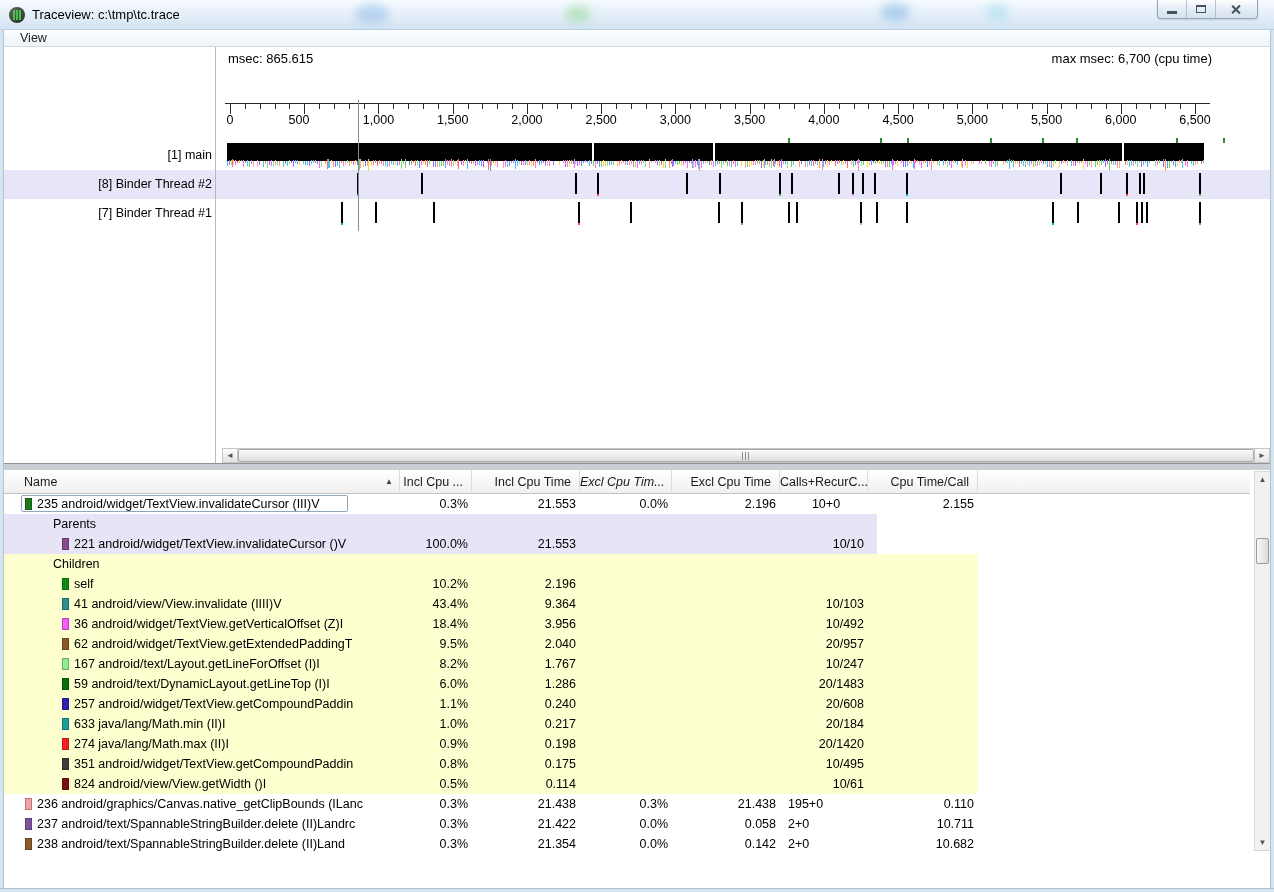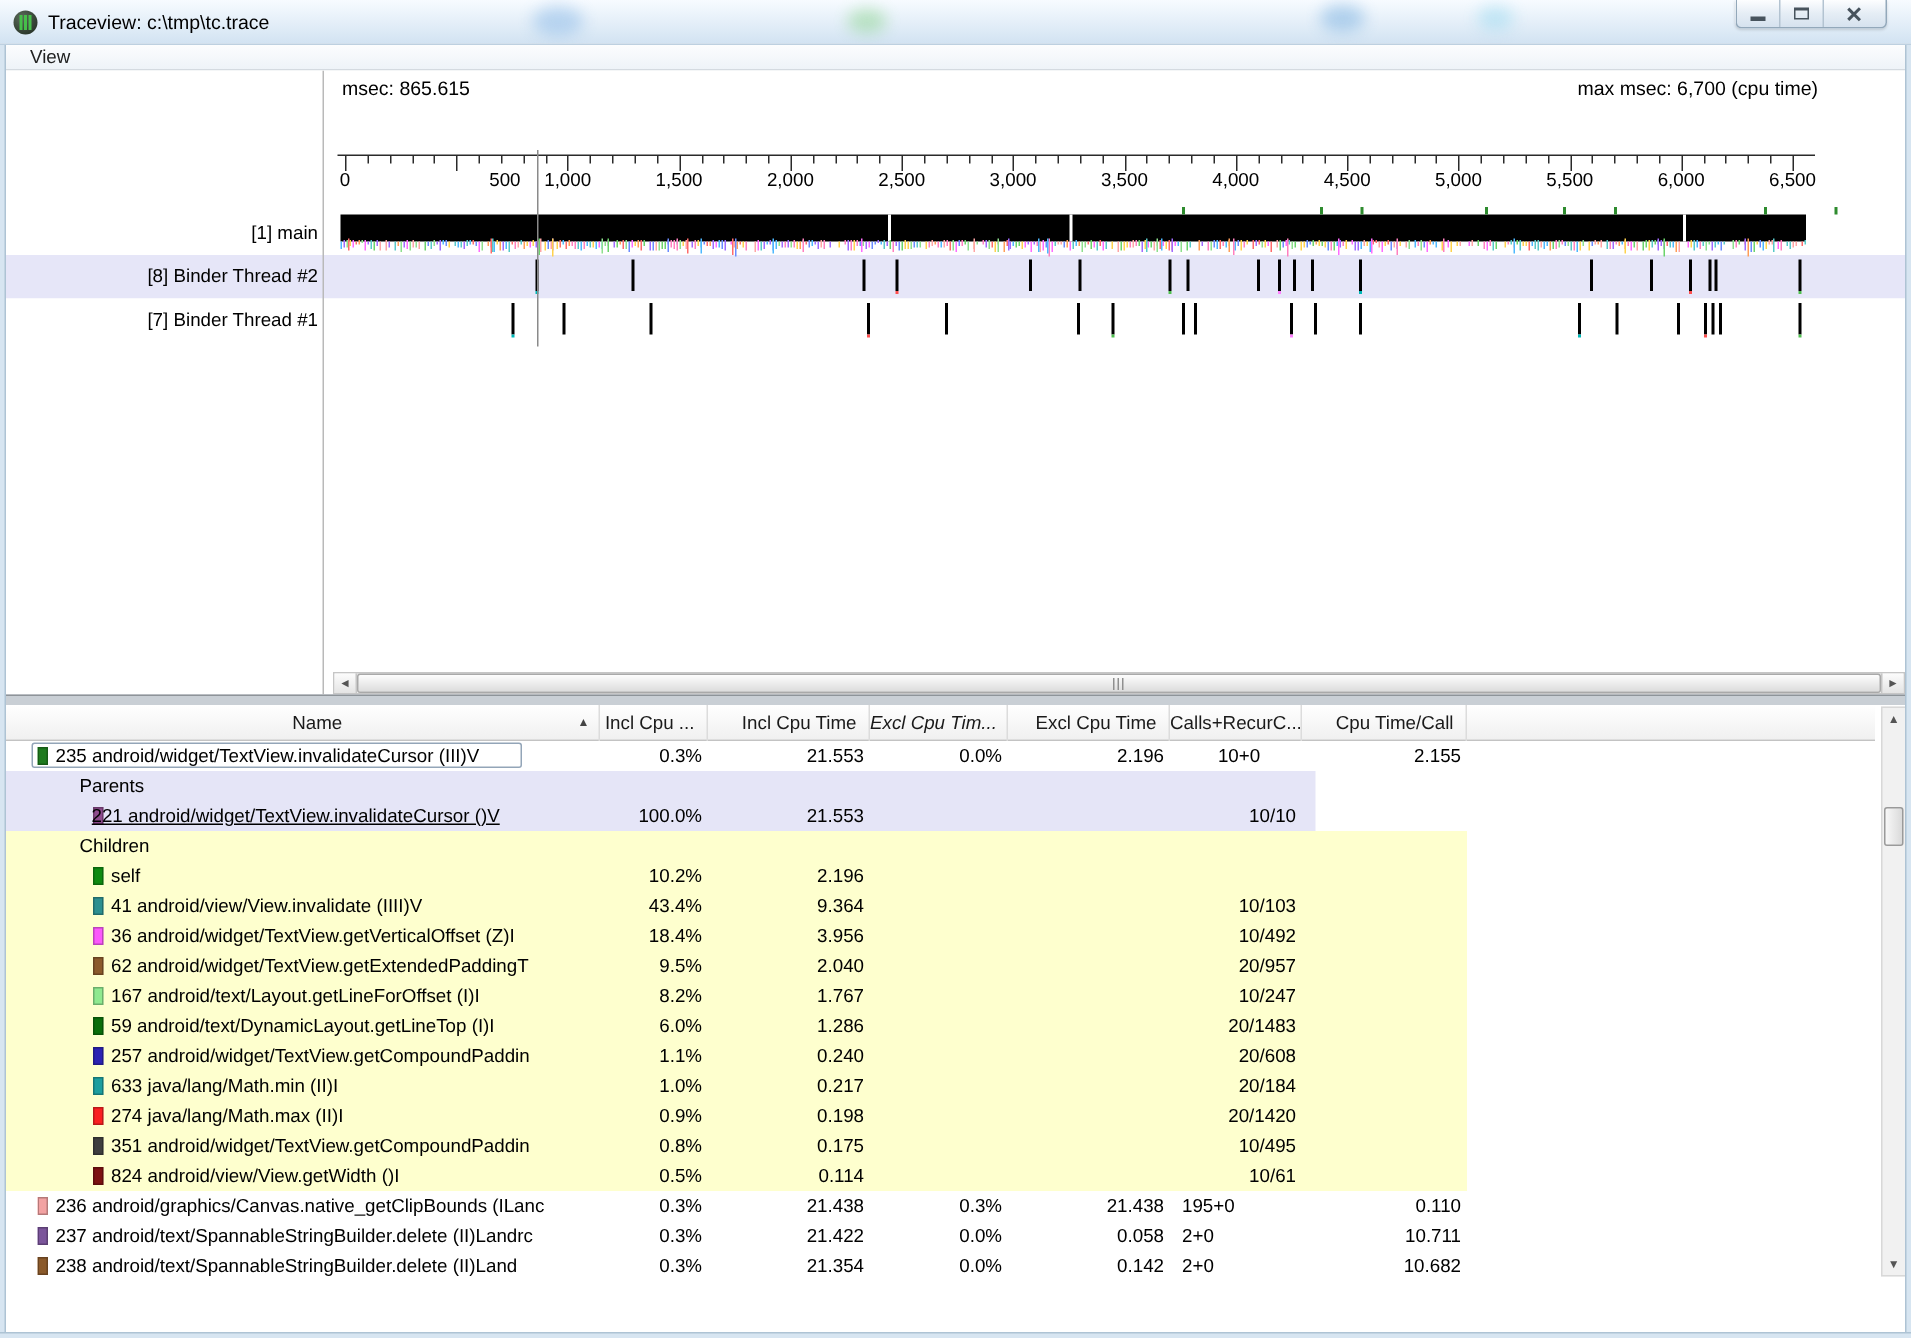--- a/index.html
+++ b/index.html
@@ -206,21 +206,21 @@
         <div class="ruler-tick" style="left: 1072.22px; height: 5px;"></div>
         <div class="ruler-tick" style="left: 1087.07px; height: 5px;"></div>
         <div class="ruler-tick" style="left: 1101.91px; height: 5px;"></div>
         <div class="ruler-tick" style="left: 1116.76px; height: 10px;"></div>
         <div class="ruler-tick" style="left: 1131.61px; height: 5px;"></div>
         <div class="ruler-tick" style="left: 1146.45px; height: 5px;"></div>
         <div class="ruler-tick" style="left: 1161.3px; height: 5px;"></div>
         <div class="ruler-tick" style="left: 1176.14px; height: 5px;"></div>
         <div class="ruler-tick" style="left: 1190.99px; height: 10px;"></div>
         <div class="ruler-label" style="left: 194px;">0</div>
-        <div class="ruler-label" style="left: 279px; text-align: right;">500</div>
+        <div class="ruler-label" style="left: 263px;">500</div>
         <div class="ruler-label" style="left: 342.46px;">1,000</div>
         <div class="ruler-label" style="left: 416.69px;">1,500</div>
         <div class="ruler-label" style="left: 490.92px;">2,000</div>
         <div class="ruler-label" style="left: 565.15px;">2,500</div>
         <div class="ruler-label" style="left: 639.38px;">3,000</div>
         <div class="ruler-label" style="left: 713.61px;">3,500</div>
         <div class="ruler-label" style="left: 787.84px;">4,000</div>
         <div class="ruler-label" style="left: 862.07px;">4,500</div>
         <div class="ruler-label" style="left: 936.3px;">5,000</div>
         <div class="ruler-label" style="left: 1010.53px;">5,500</div>
@@ -793,21 +793,21 @@
         <div class="grip" style="left:509px"></div>
       </div>
       <div class="hs-arrow" style="right:0;border-left:1px solid #c6c6c6;">►</div>
     </div>
   </div>
 
   <div class="sash"></div>
 
   <div class="tbl">
     <div class="tbl-header" id="tbl-header">
-        <div class="th" style="left: 0px; width: 396px; text-align: center; padding-left: 20px; padding-right: 0px;">Name</div>
+        <div class="th" style="left: 0px; width: 396px; text-align: left; padding-left: 20px; padding-right: 0px;">Name</div>
         <div class="th" style="left: 396px; width: 72px; text-align: right; padding-left: 0px; padding-right: 8px;">Incl Cpu ...</div>
         <div class="th" style="left: 468px; width: 108px; text-align: right; padding-left: 0px; padding-right: 8px;">Incl Cpu Time</div>
         <div class="th" style="left: 576px; width: 92px; text-align: right; padding-left: 0px; padding-right: 8px; font-style: italic;">Excl Cpu Tim...</div>
         <div class="th" style="left: 668px; width: 108px; text-align: right; padding-left: 0px; padding-right: 8px;">Excl Cpu Time</div>
         <div class="th" style="left: 776px; width: 88px; text-align: right; padding-left: 0px; padding-right: 8px;">Calls+RecurC...</div>
         <div class="th" style="left: 864px; width: 110px; text-align: right; padding-left: 0px; padding-right: 8px;">Cpu Time/Call</div>
         <div class="sort-glyph">▲</div>
       </div>
     <div class="rows" id="tbl-rows">
         <div class="trow">
@@ -821,21 +821,21 @@
           <div class="num" style="left: 776px; width: 84px; text-align: center; padding-left: 8px;">10+0</div>
           <div class="num" style="left: 864px; width: 106px; text-align: right; padding-left: 0px;">2.155</div>
         </div>
         <div class="trow">
           <div class="row-bg bg-parents" style="width: 873px;"></div>
           <div class="m-name" style="left: 49px; width: 340px;">Parents</div>
         </div>
         <div class="trow">
           <div class="row-bg bg-parents" style="width: 873px;"></div>
           <div class="m-icon" style="left: 58px; background: rgb(141, 75, 141);"></div>
-          <div class="m-name" style="left: 57px; width: 322px; text-decoration: underline;">221 android/widget/TextView.invalidateCursor ()V</div>
+          <div class="m-name" style="left: 70px; width: 322px;">221 android/widget/TextView.invalidateCursor ()V</div>
           <div class="num" style="left: 396px; width: 68px; text-align: right; padding-left: 0px;">100.0%</div>
           <div class="num" style="left: 468px; width: 104px; text-align: right; padding-left: 0px;">21.553</div>
           <div class="num" style="left: 776px; width: 84px; text-align: right; padding-left: 0px;">10/10</div>
         </div>
         <div class="trow">
           <div class="row-bg bg-children" style="width: 974px;"></div>
           <div class="m-name" style="left: 49px; width: 340px;">Children</div>
         </div>
         <div class="trow">
           <div class="row-bg bg-children" style="width: 974px;"></div>

